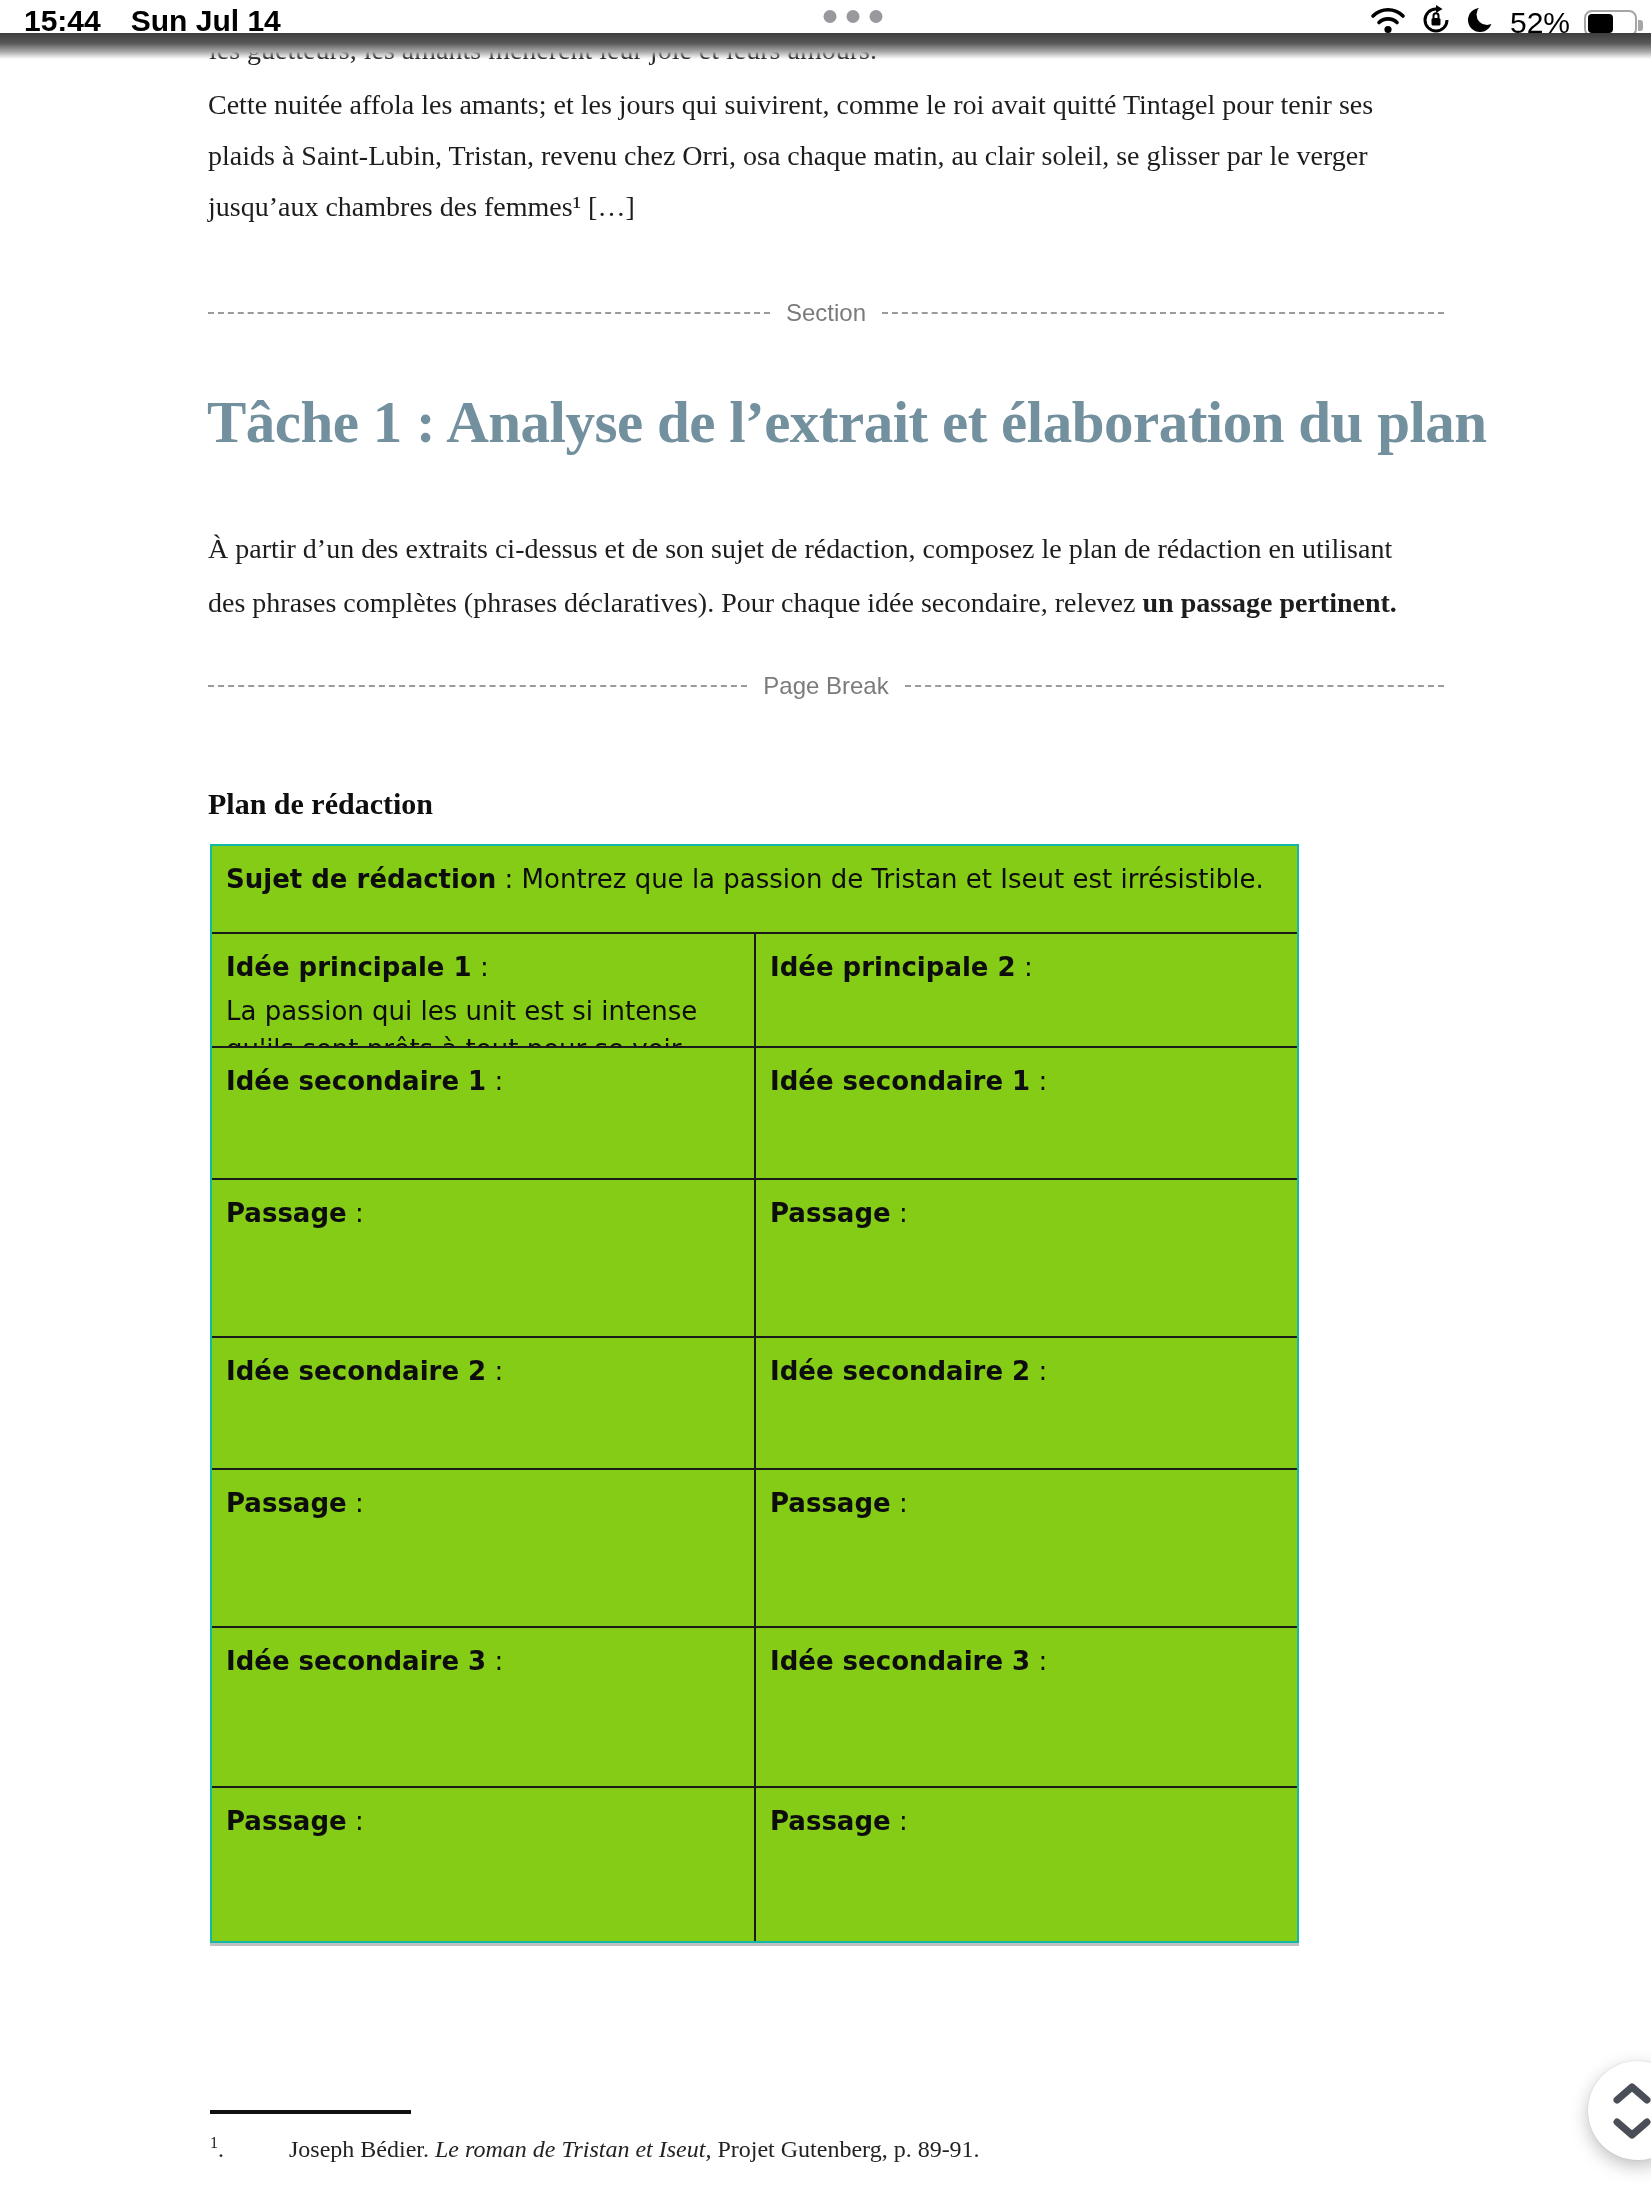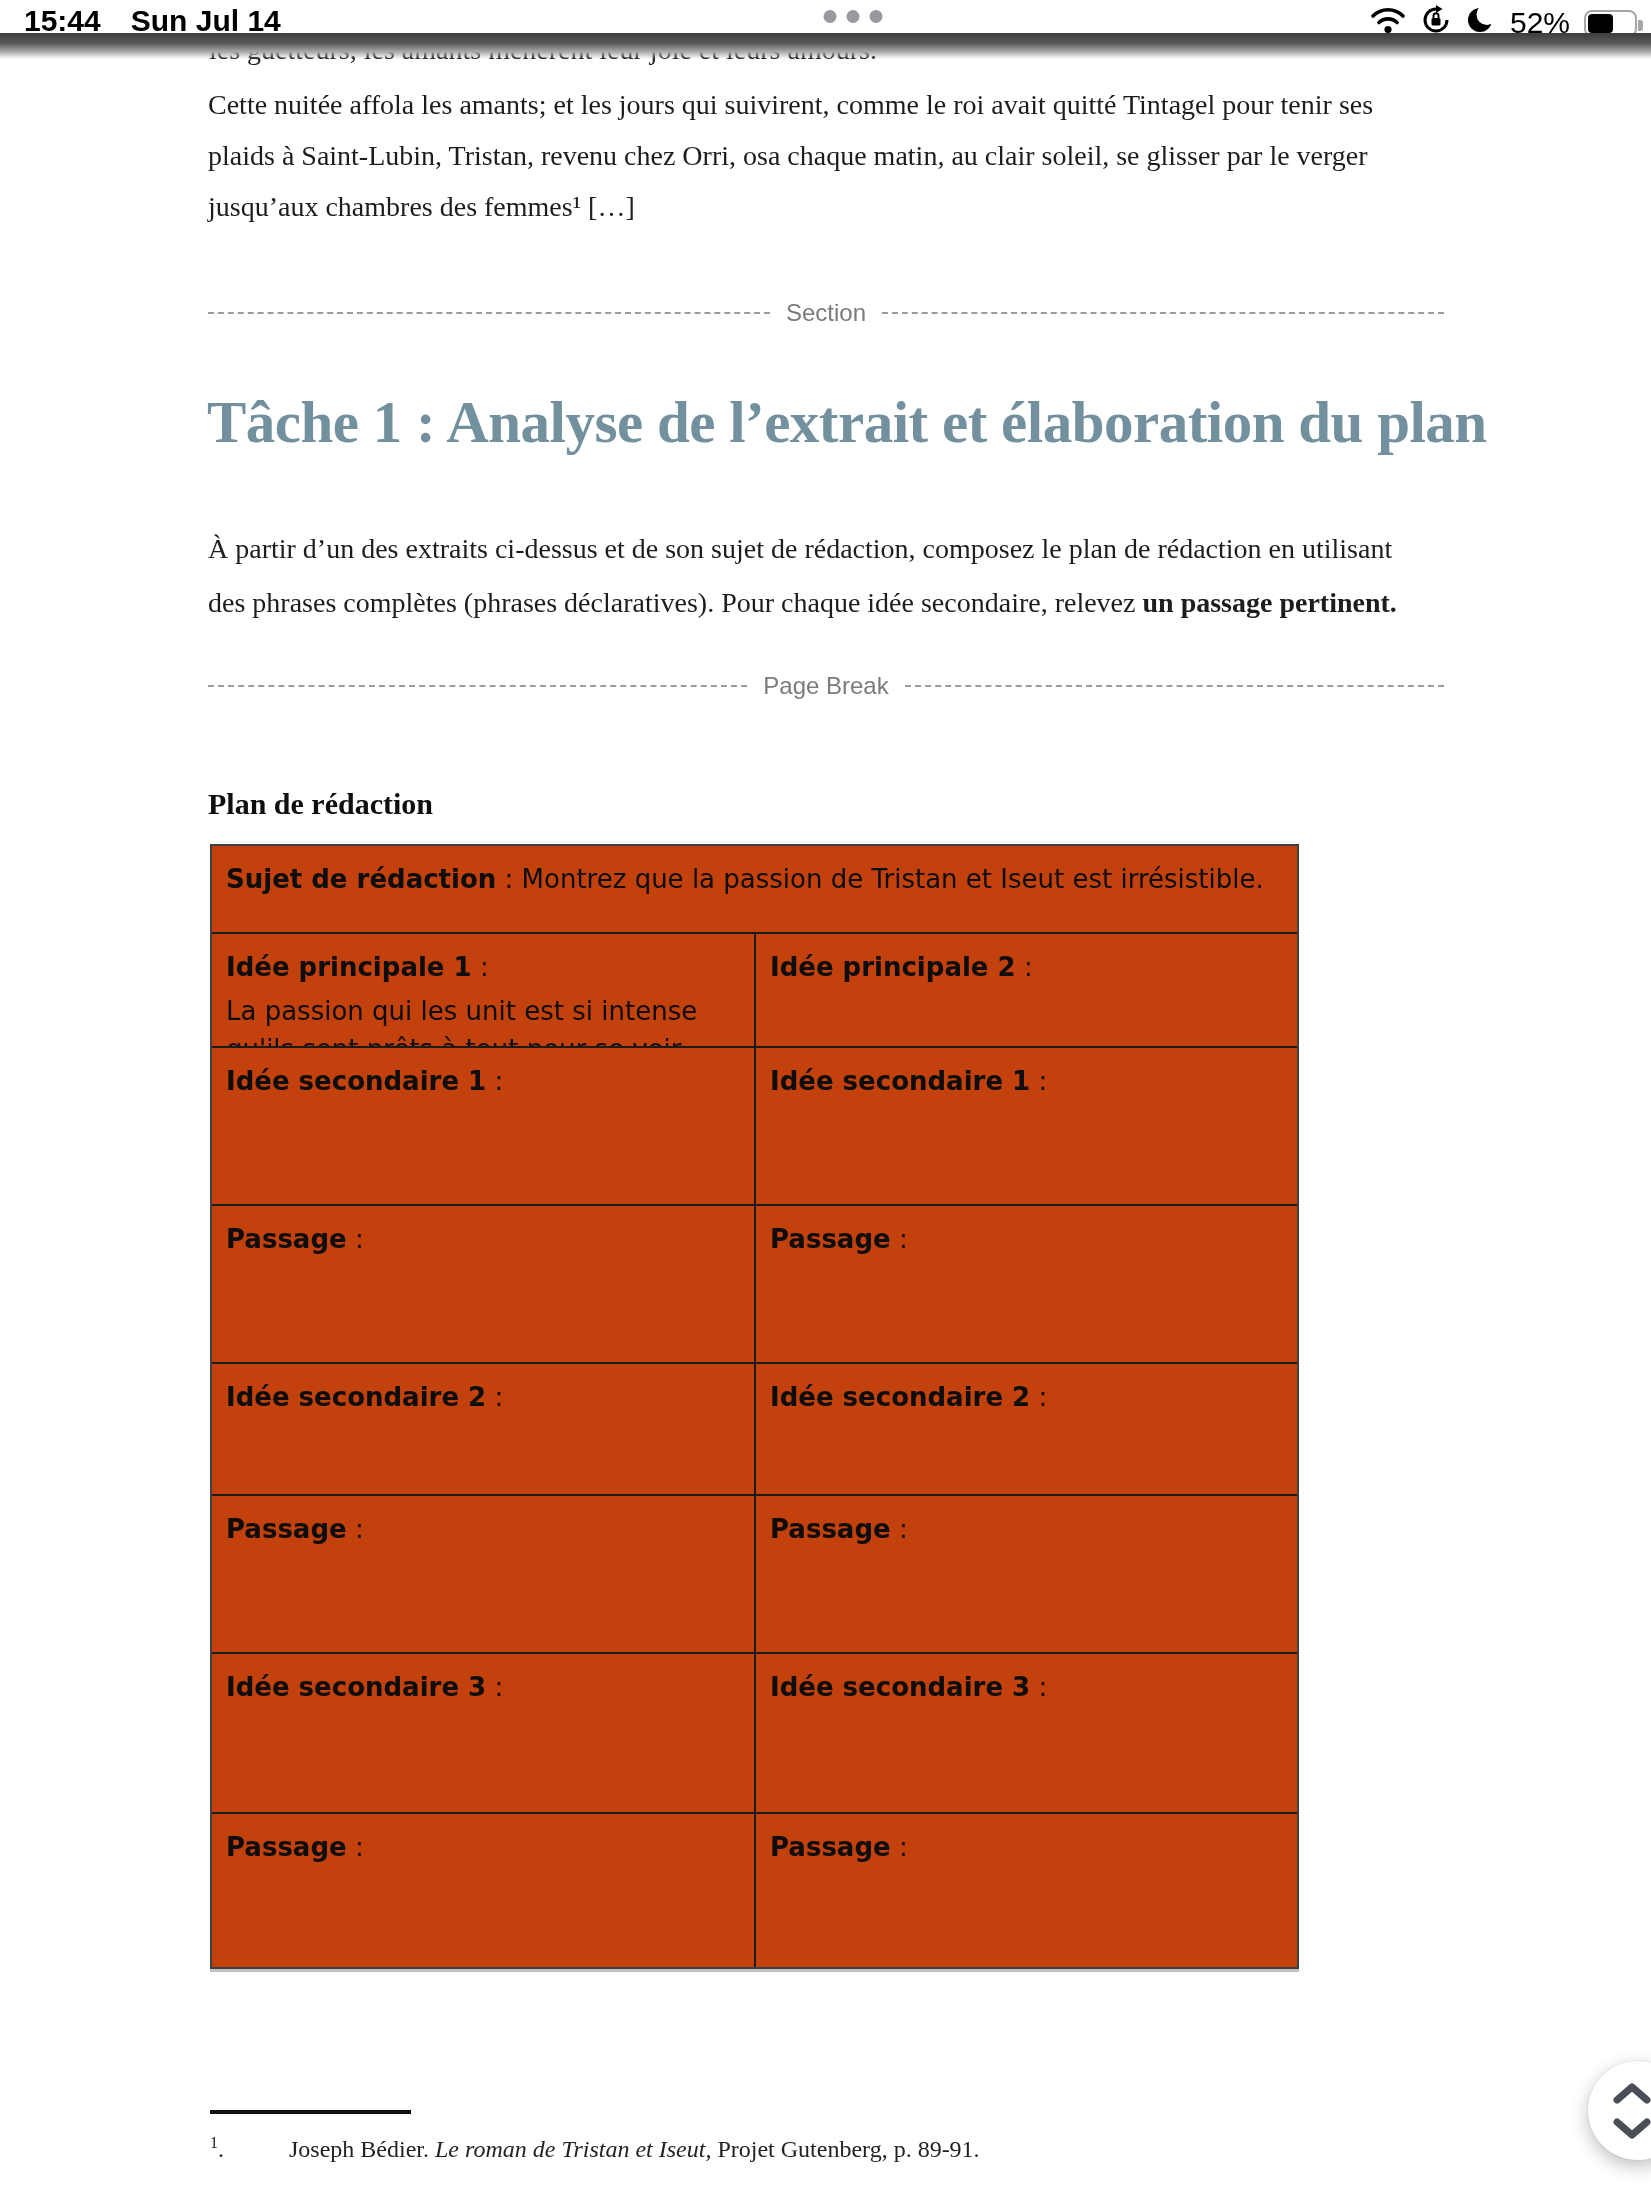--- a/index.html
+++ b/index.html
@@ -42,21 +42,21 @@
   .divider-section { top:299px; }
   .divider-pagebreak { top:672px; }
   .task-heading {
     position:absolute; left:207px; top:388px; font-size:59px; font-weight:bold;
     color:#72909e; letter-spacing:-0.5px; white-space:nowrap;
   }
   .plan-title { position:absolute; left:208px; top:787px; font-size:30px; font-weight:bold; color:#0e0e0e; }
   
   .plan-table {
     position:absolute; left:210px; top:844px; width:1089px;
-    border:2px solid #404040; background:#c2410c;
+    border:2px solid #14b8a6; background:#84cc16;
     font-family:"DejaVu Sans", sans-serif; box-shadow:0 3px 0 rgba(140,140,140,.55);
   }
   .t-row { display:flex; width:100%; }
   .t-row + .t-row { border-top:2px solid #1b1b1b; }
   .t-cell { padding:18px 14px 0 14px; overflow:hidden; }
   .t-cell.half-l { width:544px; border-right:2px solid #1b1b1b; }
   .t-cell.half-r { flex:1; }
   .t-cell.full { width:100%; }
   .t-label { font-weight:bold; font-size:26px; color:#0d0d0d; }
   .t-colon { font-weight:normal; font-size:26px; color:#0d0d0d; }
@@ -158,21 +158,21 @@
         <span class="t-label">Idée principale 1</span><span class="t-colon"> :</span>
         <div class="t-value">La passion qui les unit est si intense
 qu'ils sont prêts à tout pour se voir.</div>
       </div>
       <div class="t-cell half-r">
         <span class="t-label">Idée principale 2</span><span class="t-colon"> :</span>
         <div class="t-value"></div>
       </div>
     </div>
 
-    <div class="t-row" style="height:158px">
+    <div class="t-row" style="height:132px">
       <div class="t-cell half-l">
         <span class="t-label">Idée secondaire 1</span><span class="t-colon"> :</span>
         <div class="t-value"></div>
       </div>
       <div class="t-cell half-r">
         <span class="t-label">Idée secondaire 1</span><span class="t-colon"> :</span>
         <div class="t-value"></div>
       </div>
     </div>
 

